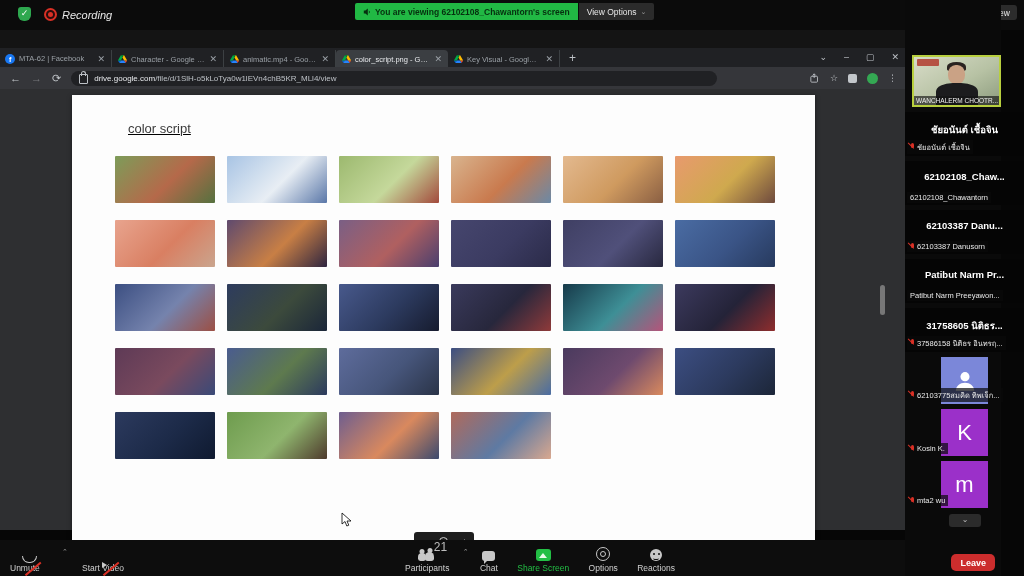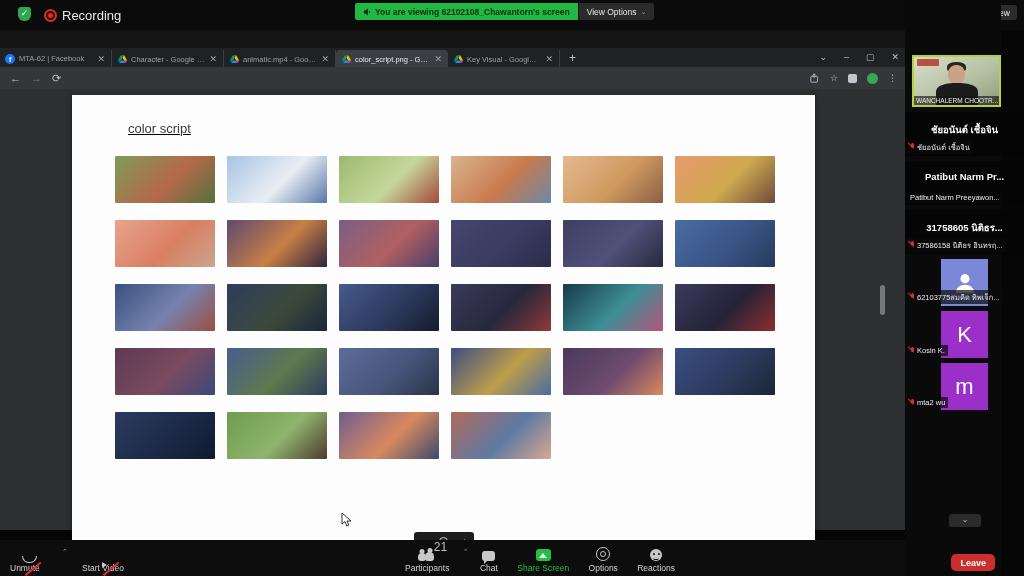--- a/index.html
+++ b/index.html
@@ -2,21 +2,21 @@
 <html><head>
 <meta charset="utf-8">
 <style>
   html,body{margin:0;padding:0;background:#000;}
   #root{position:relative;width:1024px;height:576px;background:#060606;overflow:hidden;
         font-family:"Liberation Sans",sans-serif;-webkit-font-smoothing:antialiased;}
   
   #topbar{position:absolute;left:0;top:0;width:1024px;height:30px;background:#0b0b0b;}
   #shield{position:absolute;left:18px;top:7px;width:13px;height:14px;background:#2ea84f;
           border-radius:3px 3px 6px 6px;color:#fff;font-size:9px;text-align:center;line-height:13px;}
-  #rec{position:absolute;left:44px;top:8px;display:flex;align-items:center;gap:5px;color:#e8e8e8;font-size:13px;}
+  #rec{position:absolute;left:44px;top:8px;display:flex;align-items:center;gap:5px;color:#e8e8e8;font-size:11px;font-style:italic;}
   .rec-dot{width:9px;height:9px;border:2px solid #d93025;border-radius:50%;background:#2a0c0c;position:relative;}
   .rec-dot:after{content:"";position:absolute;left:2px;top:2px;width:5px;height:5px;background:#d93025;border-radius:50%;}
   #banner{position:absolute;left:355px;top:3px;height:17px;display:flex;}
   #banner .green{background:#21b844;color:#06300f;font-size:8.5px;font-weight:bold;display:flex;align-items:center;
                  gap:4px;padding:0 8px;border-radius:2px 0 0 2px;}
   #banner .opts{background:#2b2b2b;color:#e6e6e6;font-size:8.5px;display:flex;align-items:center;gap:4px;
                 padding:0 8px;margin-left:1px;border-radius:0 2px 2px 0;cursor:default;}
   #view-btn{position:absolute;right:7px;top:5px;height:15px;background:#2c2c2c;border-radius:3px;color:#e8e8e8;
             font-size:8.5px;display:flex;align-items:center;gap:4px;padding:0 7px;}
   .grid-glyph{display:inline-block;width:9px;height:9px;
@@ -227,20 +227,24 @@
           <span>⌄</span>
           <span>–</span>
           <span>▢</span>
           <span>✕</span>
         </div>
     </div>
     <div id="urlbar">
       <span class="nav-ic">←</span>
       <span class="nav-ic dim">→</span>
       <span class="nav-ic">⟳</span>
+      <div id="omnibox">
+        <span class="lock"></span>
+        <span id="url-text"><b>drive.google.com</b><span>/file/d/1SlH-o5kLoTya0w1lEVn4chB5KR_MLl4/view</span></span>
+      </div>
       <div id="urlicons">
         <svg width="10" height="10" viewBox="0 0 12 12">
           <rect x="1" y="4" width="8" height="7" rx="1" fill="none" stroke="#c3c7cb"></rect>
             <path d="M5 6V1m0 0L3 3m2-2l2 2" stroke="#c3c7cb" fill="none"></path>
         </svg>
         <span>☆</span>
         <span class="puzzle"></span>
         <span id="avatar-chip"></span>
         <span>⋮</span>
       </div>
@@ -311,20 +315,35 @@
         <div class="tile name-type">
           <div class="tile-name">ชัยอนันต์ เชื้อจิน</div>
           <div class="tile-label">
             <span class="mic-red">
               <i></i>
             </span>
             <span>ชัยอนันต์ เชื้อจิน</span>
           </div>
         </div>
         <div class="tile name-type">
+          <div class="tile-name">62102108_Chaw...</div>
+          <div class="tile-label">
+            <span>62102108_Chawantorn</span>
+          </div>
+        </div>
+        <div class="tile name-type">
+          <div class="tile-name">62103387 Danu...</div>
+          <div class="tile-label">
+            <span class="mic-red">
+              <i></i>
+            </span>
+            <span>62103387 Danusorn</span>
+          </div>
+        </div>
+        <div class="tile name-type">
           <div class="tile-name">Patibut Narm Pr...</div>
           <div class="tile-label">
             <span>Patibut Narm Preeyawon...</span>
           </div>
         </div>
         <div class="tile name-type">
           <div class="tile-name">31758605 นิติธร...</div>
           <div class="tile-label">
             <span class="mic-red">
               <i></i>

